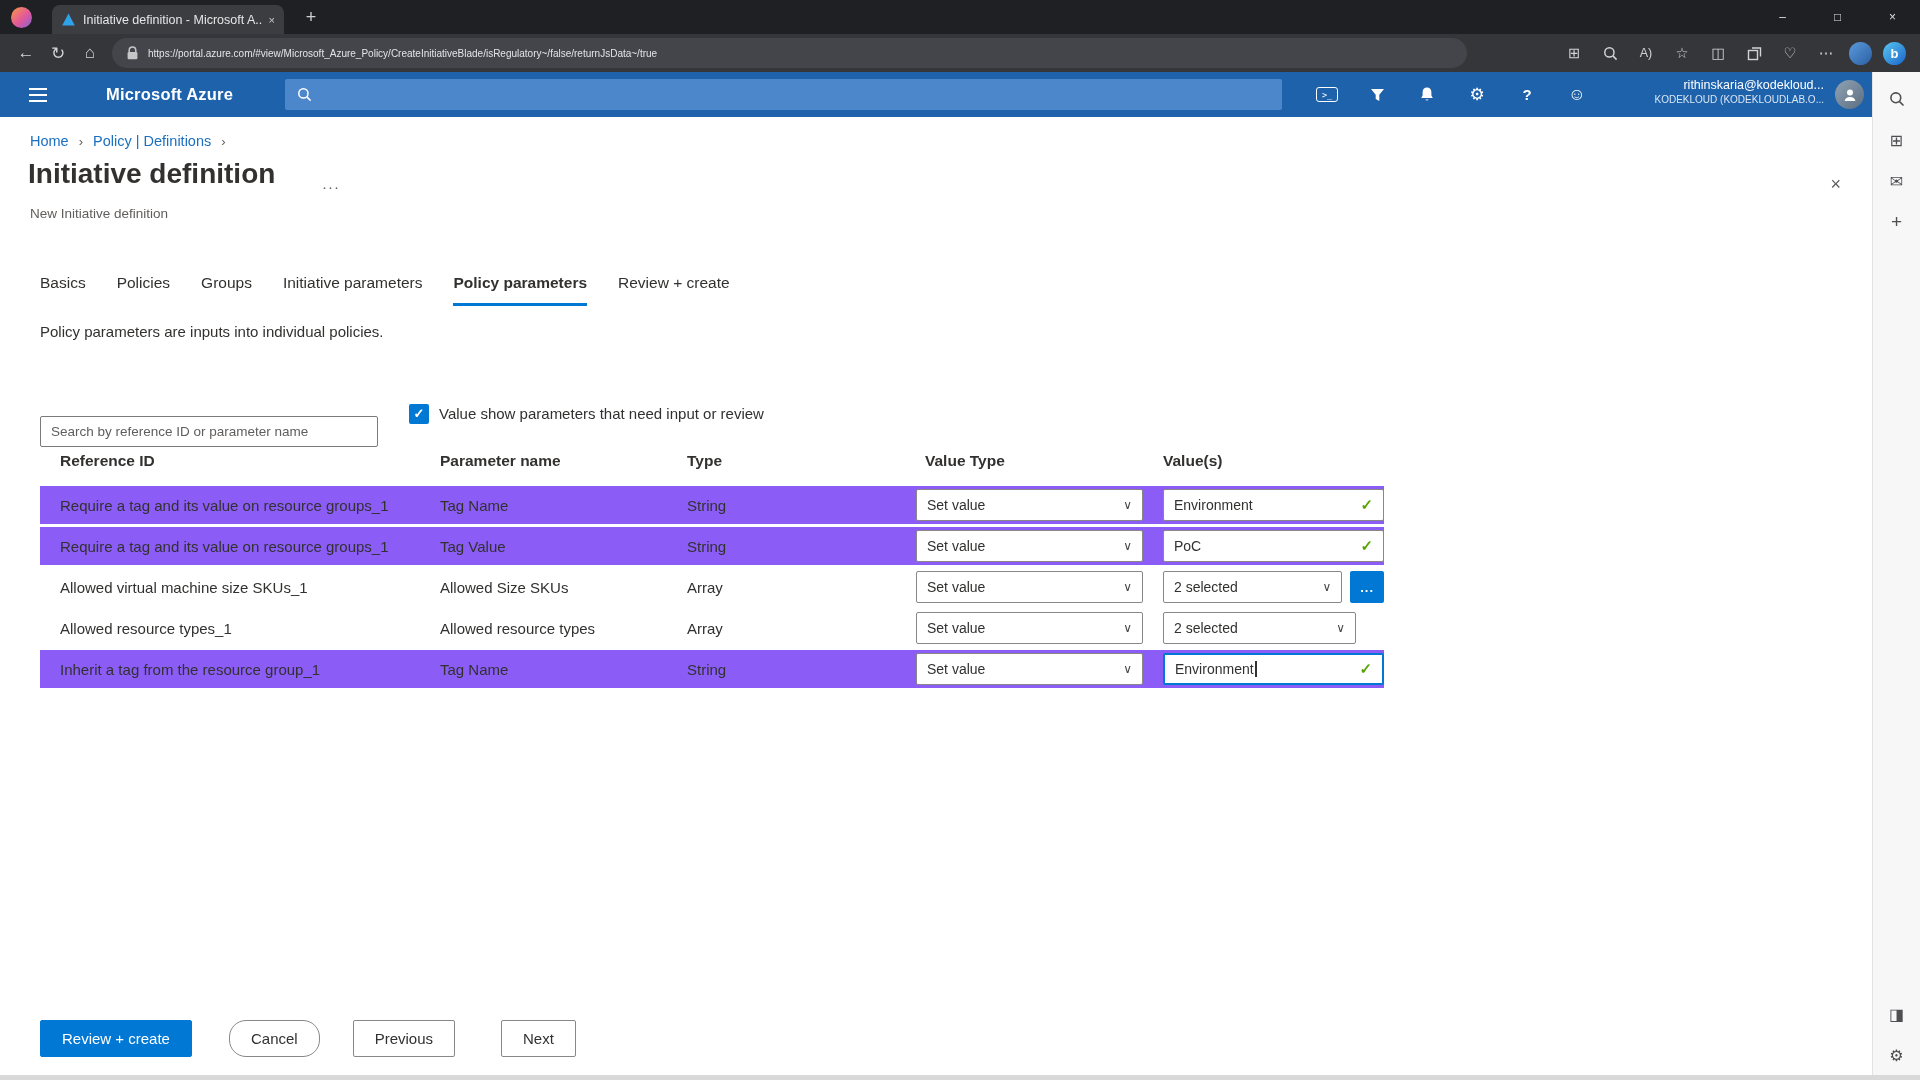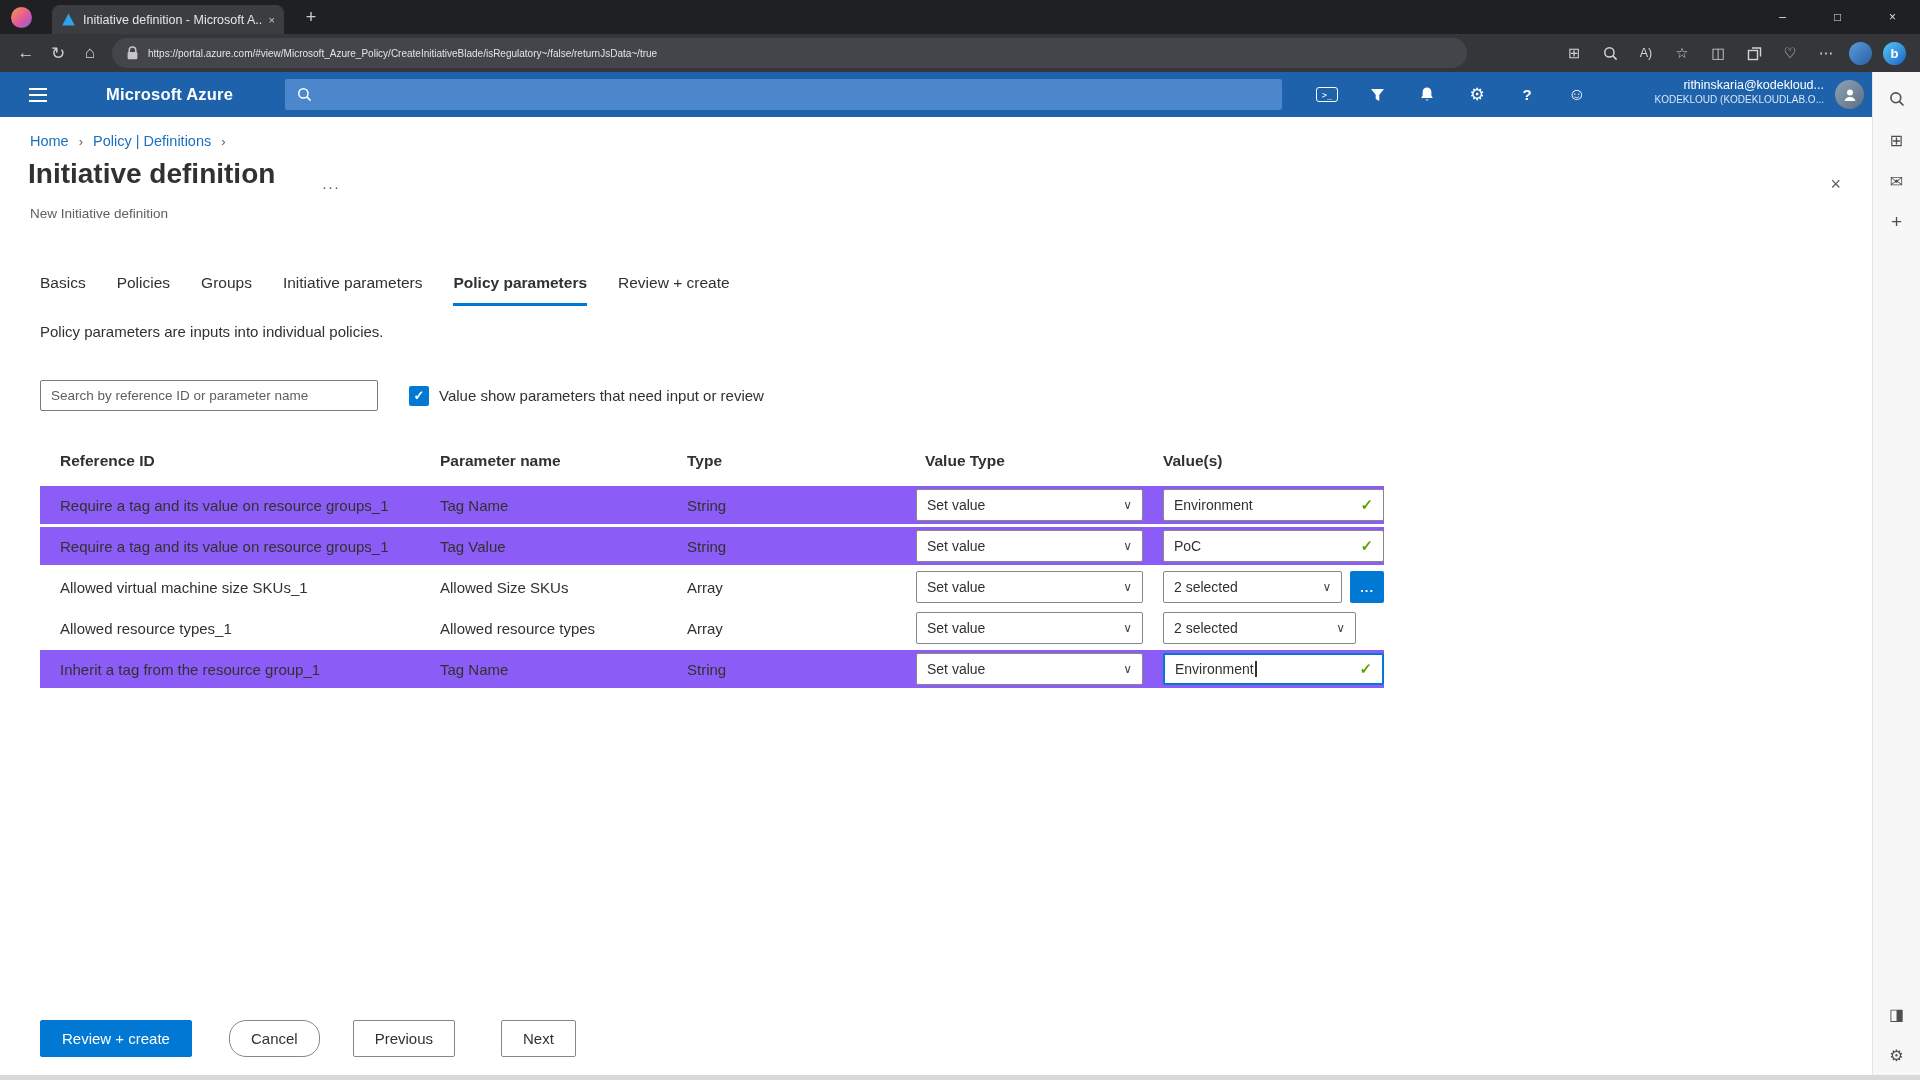--- a/index.html
+++ b/index.html
@@ -56,21 +56,21 @@
   .blade-close { position:absolute; top:174px; right:79px; color:#605e5c; font-size:18px; }
   .page-subtitle { position:absolute; top:206px; left:30px; font-size:13.5px; color:#605e5c; }
 
   .tabs { position:absolute; top:274px; left:40px; display:flex; gap:31px;align-items:center; }
   .tab-item { font-size:15.5px; color:#323130; padding-bottom:11px; border-bottom:3px solid transparent; }
   .tab-item.active { font-weight:600; border-bottom-color:#0078d4; }
 
   .description { position:absolute; top:323px; left:40px; font-size:15px; color:#323130; }
 
   .filter-row { position:absolute; top:380px; left:40px; display:flex; align-items:center; }
-  .param-search { width:338px; height:31px; border:1px solid #7a7a7a; border-radius:2px; display:flex; align-items:center; padding:0 10px; background:#fff; }
+  .param-search { width:338px; height:31px; border:1px solid #7a7a7a; border-radius:2px; display:flex; align-items:center; padding:0 10px; background:#fff;margin-top:36px; }
   .param-search input { width:100%; border:0; outline:0; font-size:13.5px; font-family:inherit; color:#323130; }
   .param-search input::placeholder { color:#605e5c; opacity:1; }
   .checkbox { width:20px; height:20px; border-radius:2px; background:#0078d4; color:#fff; display:flex; align-items:center; justify-content:center; font-size:13px; font-weight:bold; margin-left:31px; }
   .checkbox-label { margin-left:10px; font-size:15px; color:#323130; }
 
   .grid-head { position:absolute; top:452px; left:40px; width:1344px; display:grid; grid-template-columns:400px 247px 229px 241px 227px; font-size:15.5px; font-weight:600; color:#323130; }
   .grid-head .h1 { padding-left:20px; }
   .grid-head .h4 { padding-left:9px; }
   .grid-head .h5 { padding-left:6px; }
 

